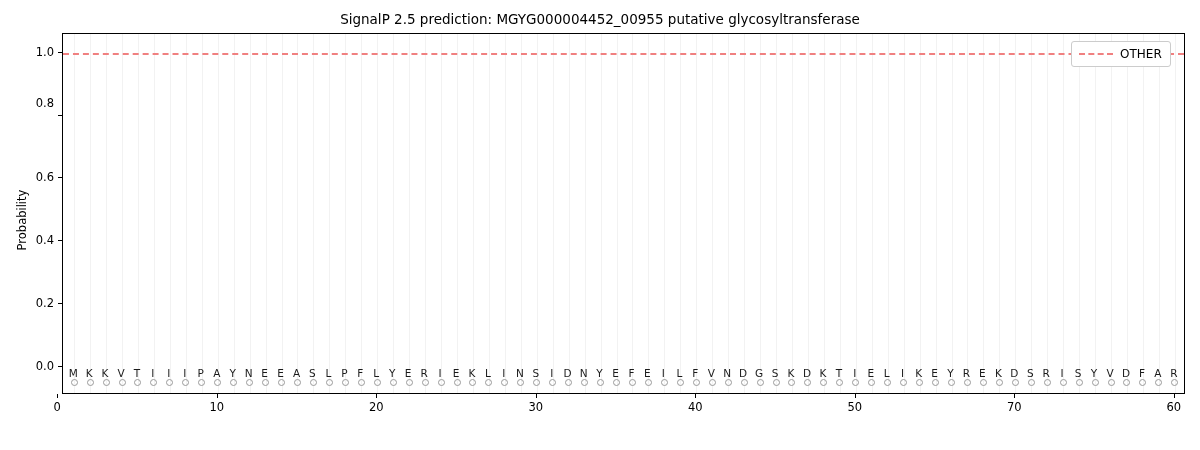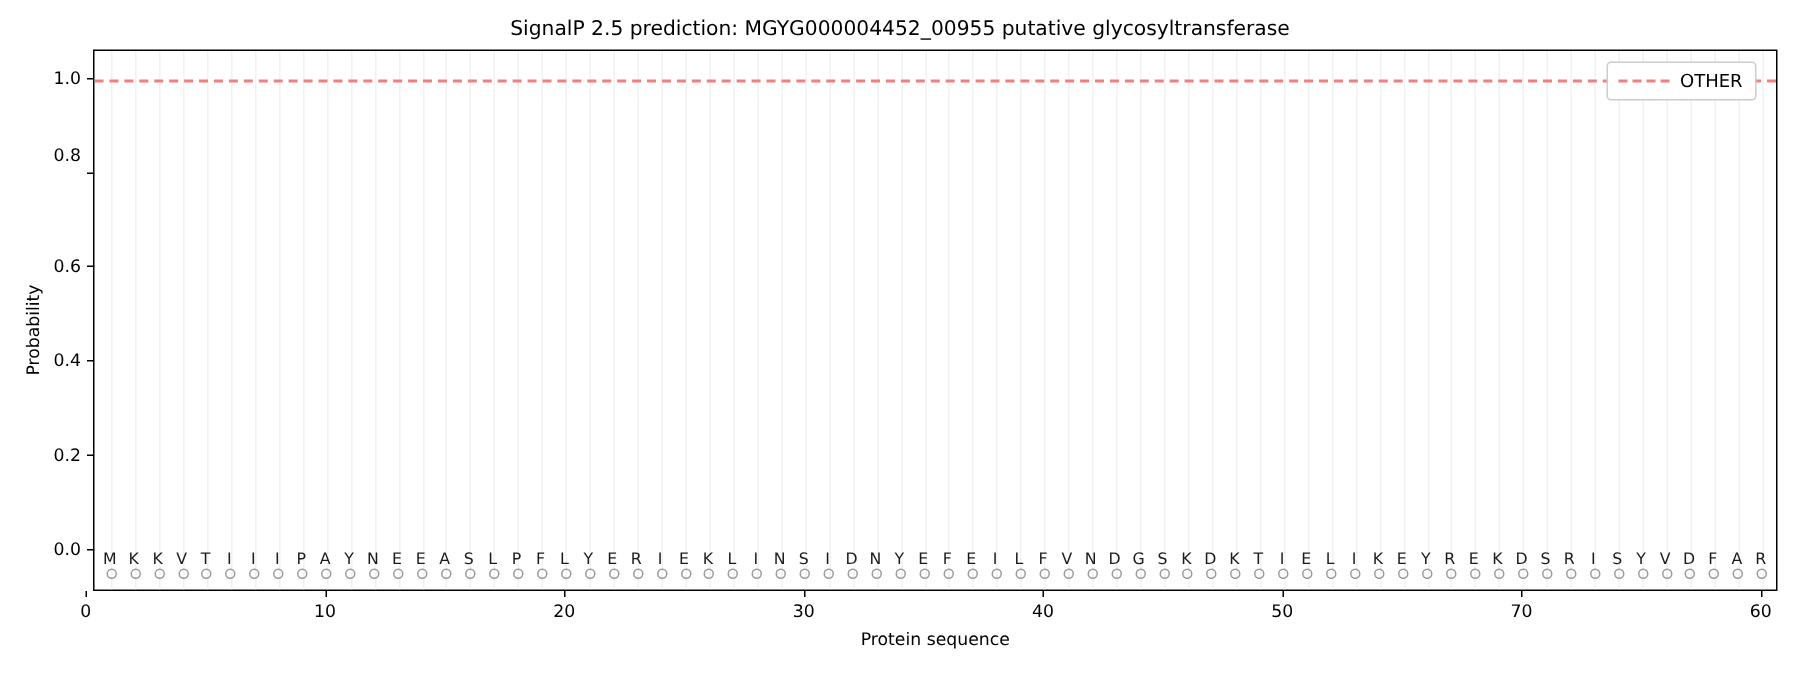--- a/index.html
+++ b/index.html
@@ -350,21 +350,20 @@
       <div class="xtick-label" style="left: 535.766px;">30</div>
       <div class="xtick-mark" style="left: 695.283px;"></div>
       <div class="xtick-label" style="left: 695.283px;">40</div>
       <div class="xtick-mark" style="left: 854.8px;"></div>
       <div class="xtick-label" style="left: 854.8px;">50</div>
       <div class="xtick-mark" style="left: 1014.32px;"></div>
       <div class="xtick-label" style="left: 1014.32px;">70</div>
       <div class="xtick-mark" style="left: 1173.83px;"></div>
       <div class="xtick-label" style="left: 1173.83px;">60</div>
     </div>
-  <div id="xlabel">Protein sequence</div>
 
   <div id="residues">
       <span class="residue" style="left: 73.1662px; top: 368px;">M</span>
       <span class="residue" style="left: 89.1179px; top: 368px;">K</span>
       <span class="residue" style="left: 105.07px; top: 368px;">K</span>
       <span class="residue" style="left: 121.021px; top: 368px;">V</span>
       <span class="residue" style="left: 136.973px; top: 368px;">T</span>
       <span class="residue" style="left: 152.925px; top: 368px;">I</span>
       <span class="residue" style="left: 168.876px; top: 368px;">I</span>
       <span class="residue" style="left: 184.828px; top: 368px;">I</span>

